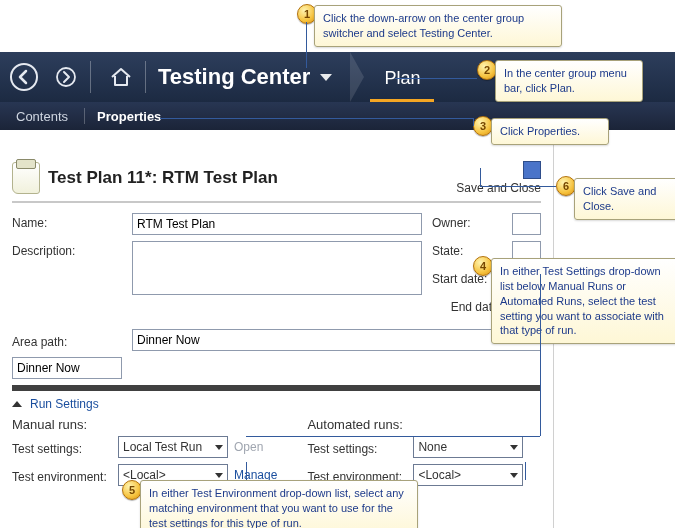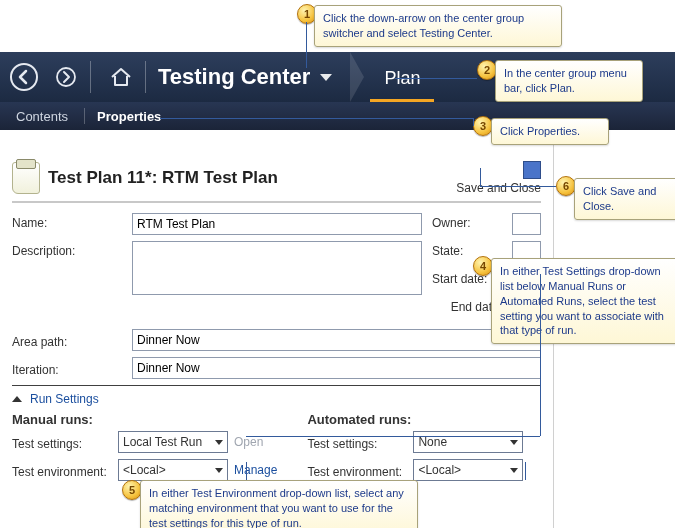--- a/index.html
+++ b/index.html
@@ -185,42 +185,42 @@
   .row2 {
     display:grid;
     grid-template-columns:110px 1fr;
     column-gap:10px;
     margin-bottom:6px;
     align-items:center;
   }
   
   .collapser {
     margin-top:6px;
-    border-top:1px solid #404040;
+    border-top:6px solid #404040;
     padding-top:6px;
     display:flex;
     align-items:center;
     gap:8px;
     color:#1a4e9e;
     cursor:pointer;
     font-size:12px;
   }
   .chev {
     width:0;height:0;
     border-left:5px solid transparent;
     border-right:5px solid transparent;
     border-bottom:6px solid #333;
   }
   .runs-grid {
     display:grid;
     grid-template-columns: 1fr 1fr;
     column-gap: 30px;
     margin-top:6px;
   }
-  .runs-title { font-weight:bold; font-size:13px; margin-bottom:4px; }
+  .runs-title { font-weight:normal; font-size:13px; margin-bottom:4px; }
   .run-row {
     display:grid;
     grid-template-columns: 100px 110px auto;
     align-items:center;
     column-gap:6px;
     margin-bottom:6px;
     font-size:12px;
   }
   .dd {
     border:1px solid #6c7a93;
@@ -341,21 +341,20 @@
     <div class="lbl" style="text-align:right">End date:</div>
     <div class="right-input"></div>
   </div>
 
   <div class="lower">
     <div class="row2">
       <div class="lbl">Area path:</div>
       <input class="tb" value="Dinner Now" style="">
     </div>
     <div class="row2">
-      <div class="lbl">Iteration:</div>
       <input class="tb" value="Dinner Now" style="">
     </div>
 
     <div class="collapser">
       <span class="chev"></span>
       <span>Run Settings</span>
     </div>
 
     <div class="runs-grid">
 

